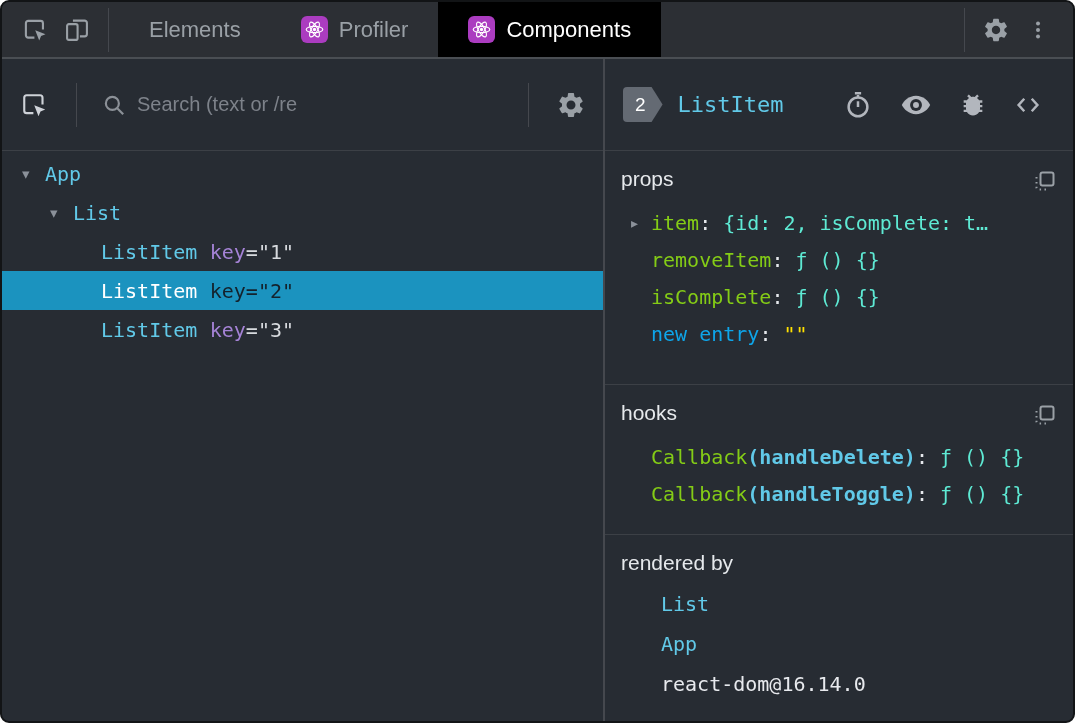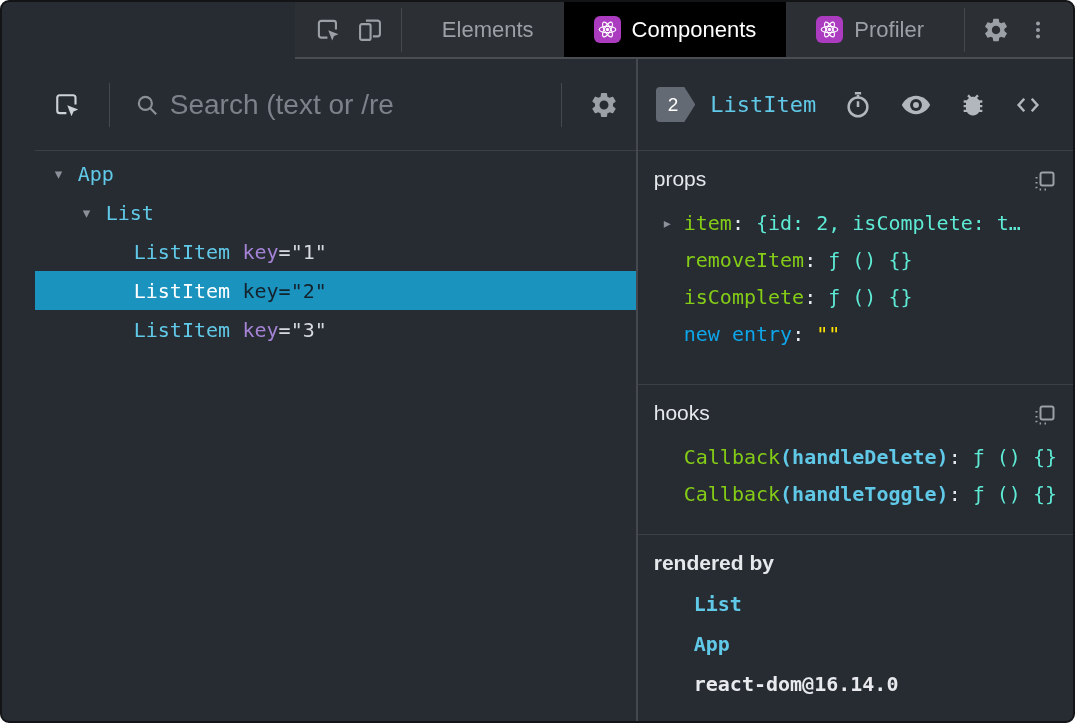--- a/index.html
+++ b/index.html
@@ -4,21 +4,21 @@
 <style>
   :root{
     --accent:#61c9e8; --attr-purple:#a583d6; --selected-bg:#1b93bf;
     --yellow:#ffe000; --react-purple:#ab3cc0; --bg:#272c33; --bg-topbar:#2c2f34;
     --border:#45484e; --border-soft:#3c4046; --icon-gray:#9aa0a6;
   }
   *{box-sizing:border-box;}
   body{margin:0;background:#fff;font-family:"Liberation Sans",sans-serif;}
   svg{display:block;}
   .window{width:1075px;height:723px;border:2px solid #121416;border-radius:9px;overflow:hidden;
-          background:var(--bg);display:flex;flex-direction:column;align-items:flex-end;}
+          background:var(--bg);display:flex;flex-direction:column;}
 
   
   .topbar{flex:0 0 57px;background:var(--bg-topbar);border-bottom:2px solid #4a4e53;
           display:flex;align-items:stretch;color:var(--icon-gray);}
   .icon-btn{display:flex;align-items:center;justify-content:center;width:42px;cursor:pointer;}
   .topbar-left{display:flex;align-items:stretch;padding-left:12px;}
   .vdiv{width:1px;background:var(--border);align-self:center;height:34px;margin:0 10px;}
   .vdiv.tall{height:44px;}
   .tab{display:flex;align-items:center;gap:11px;padding:0 30px;font-size:22px;color:#9aa0a6;cursor:pointer;white-space:nowrap;}
   .tab.active{background:#000;color:#fff;}
@@ -30,21 +30,21 @@
   
   .main{flex:1;display:flex;min-height:0;}
   .left{flex:0 0 603px;width:603px;border-right:2px solid var(--border);display:flex;flex-direction:column;min-width:0;}
   .right{flex:1;display:flex;flex-direction:column;min-width:0;}
 
   
   .toolbar{flex:0 0 92px;border-bottom:1px solid var(--border-soft);display:flex;align-items:center;}
   .toolbar .picker{width:64px;display:flex;justify-content:center;color:#ced2d8;cursor:pointer;}
   .search-icon{color:#8b9097;margin:0 8px 0 14px;}
   .search-input{flex:1;min-width:0;background:transparent;border:none;outline:none;
-                font-family:"Liberation Sans",sans-serif;font-size:28px;color:#f9a8d4;}
+                font-family:"Liberation Sans",sans-serif;font-size:20px;color:#f9a8d4;}
   .search-input::placeholder{color:#7d828a;}
   .toolbar .gear{width:64px;display:flex;justify-content:center;color:var(--icon-gray);cursor:pointer;}
 
   
   .tree{padding-top:3px;font-family:"DejaVu Sans Mono",monospace;font-size:20px;}
   .tree-row{height:39px;display:flex;align-items:center;cursor:pointer;white-space:pre;}
   .tree-row.d0{padding-left:20px;} .tree-row.d1{padding-left:48px;} .tree-row.d2{padding-left:76px;}
   .t-arrow{width:23px;flex:0 0 23px;color:#8b919a;font-size:15px;font-family:"DejaVu Sans",sans-serif;}
   .cname{color:var(--accent);}
   .attr{color:var(--attr-purple);margin-left:.62em;}
@@ -57,21 +57,21 @@
   .rheader{flex:0 0 92px;border-bottom:1px solid var(--border-soft);display:flex;align-items:center;padding:0 30px 0 18px;}
   .badge{background:#646a73;color:#fff;font-size:19px;height:35px;display:flex;align-items:center;
          padding:0 17px 0 12px;border-radius:4px 0 0 4px;
          clip-path:polygon(0 0,calc(100% - 11px) 0,100% 50%,calc(100% - 11px) 100%,0 100%);}
   .rtitle{font-family:"DejaVu Sans Mono",monospace;font-size:22px;color:var(--accent);margin-left:15px;}
   .rh-icons{margin-left:auto;display:flex;align-items:center;gap:26px;color:#b2b6bd;}
   .rh-icons .icon-btn{width:auto;}
 
   
   .section{border-bottom:1px solid var(--border-soft);padding:16px 16px 16px 16px;}
-  .sec-props{flex:0 0 234px;} .sec-hooks{flex:0 0 150px;} .sec-rendered{flex:1;border-bottom:none;font-weight:bold;}
+  .sec-props{flex:0 0 234px;} .sec-hooks{flex:0 0 150px;} .sec-rendered{flex:1;border-bottom:none;}
   .sec-head{display:flex;align-items:flex-start;justify-content:space-between;color:#e6e9ec;font-size:21px;}
   .copy-btn{color:var(--icon-gray);cursor:pointer;margin-top:2px;}
   .kv-rows{margin-top:11px;font-family:"DejaVu Sans Mono",monospace;font-size:20px;}
   .kv-row{height:37px;display:flex;align-items:center;padding-left:10px;white-space:pre;overflow:hidden;}
   .kv-arrow{width:20px;flex:0 0 20px;color:#8b919a;font-size:14px;font-family:"DejaVu Sans",sans-serif;cursor:pointer;}
   .kv-row.no-arrow{padding-left:30px;}
   .kv-name{color:#84cc16;}
   .kv-paren{color:var(--accent);font-weight:bold;}
   .kv-colon{color:#e6e9ed;}
   .kv-value{color:#5eead4;margin-left:.6em;overflow:hidden;}
@@ -104,46 +104,46 @@
             <path d="M14.5 17.5 h4 a2 2 0 0 0 2 -2 V6 a2 2 0 0 0 -2 -2 H8.5"></path>
           </svg>
         </span>
       </div>
       <div class="vdiv tall"></div>
     </div>
 
     <div class="tab">
       <span>Elements</span>
     </div>
+    <div class="tab">
+      <span class="react-badge">
+        <svg width="21" height="21" viewBox="0 0 24 24">
+          <g stroke="#fff" stroke-width="1.3" fill="none">
+            <ellipse cx="12" cy="12" rx="9.5" ry="3.6"></ellipse>
+            <ellipse cx="12" cy="12" rx="9.5" ry="3.6" transform="rotate(60 12 12)"></ellipse>
+            <ellipse cx="12" cy="12" rx="9.5" ry="3.6" transform="rotate(120 12 12)"></ellipse>
+          </g>
+          <circle cx="12" cy="12" r="1.9" fill="#fff"></circle>
+        </svg>
+      </span>
+      <span>Profiler</span>
+    </div>
     <div class="tab active">
       <span class="react-badge">
         <svg width="21" height="21" viewBox="0 0 24 24">
           <g stroke="#fff" stroke-width="1.3" fill="none">
             <ellipse cx="12" cy="12" rx="9.5" ry="3.6"></ellipse>
             <ellipse cx="12" cy="12" rx="9.5" ry="3.6" transform="rotate(60 12 12)"></ellipse>
             <ellipse cx="12" cy="12" rx="9.5" ry="3.6" transform="rotate(120 12 12)"></ellipse>
           </g>
           <circle cx="12" cy="12" r="1.9" fill="#fff"></circle>
         </svg>
       </span>
       <span>Components</span>
     </div>
-    <div class="tab">
-      <span class="react-badge">
-        <svg width="21" height="21" viewBox="0 0 24 24">
-          <g stroke="#fff" stroke-width="1.3" fill="none">
-            <ellipse cx="12" cy="12" rx="9.5" ry="3.6"></ellipse>
-            <ellipse cx="12" cy="12" rx="9.5" ry="3.6" transform="rotate(60 12 12)"></ellipse>
-            <ellipse cx="12" cy="12" rx="9.5" ry="3.6" transform="rotate(120 12 12)"></ellipse>
-          </g>
-          <circle cx="12" cy="12" r="1.9" fill="#fff"></circle>
-        </svg>
-      </span>
-      <span>Profiler</span>
-    </div>
 
     <div class="spacer"></div>
 
     <div class="topbar-right">
       <div class="vdiv tall"></div>
       <div class="icon-btn">
         <span>
           <svg width="28" height="28" viewBox="0 0 24 24" fill="currentColor">
             <path d="M19.14 12.94c.04-.3.06-.61.06-.94 0-.32-.02-.64-.07-.94l2.03-1.58c.18-.14.23-.41.12-.61l-1.92-3.32c-.12-.22-.37-.29-.59-.22l-2.39.96c-.5-.38-1.03-.7-1.62-.94l-.36-2.54c-.04-.24-.24-.41-.48-.41h-3.84c-.24 0-.43.17-.47.41l-.36 2.54c-.59.24-1.13.57-1.62.94l-2.39-.96c-.22-.08-.47 0-.59.22L2.74 8.87c-.12.21-.08.47.12.61l2.03 1.58c-.05.3-.09.63-.09.94s.02.64.07.94l-2.03 1.58c-.18.14-.23.41-.12.61l1.92 3.32c.12.22.37.29.59.22l2.39-.96c.5.38 1.03.7 1.62.94l.36 2.54c.05.24.24.41.48.41h3.84c.24 0 .44-.17.47-.41l.36-2.54c.59-.24 1.13-.56 1.62-.94l2.39.96c.22.08.47 0 .59-.22l1.92-3.32c.12-.22.07-.47-.12-.61l-2.01-1.58zM12 15.6c-1.98 0-3.6-1.62-3.6-3.6s1.62-3.6 3.6-3.6 3.6 1.62 3.6 3.6-1.62 3.6-3.6 3.6z"></path>
           </svg>

